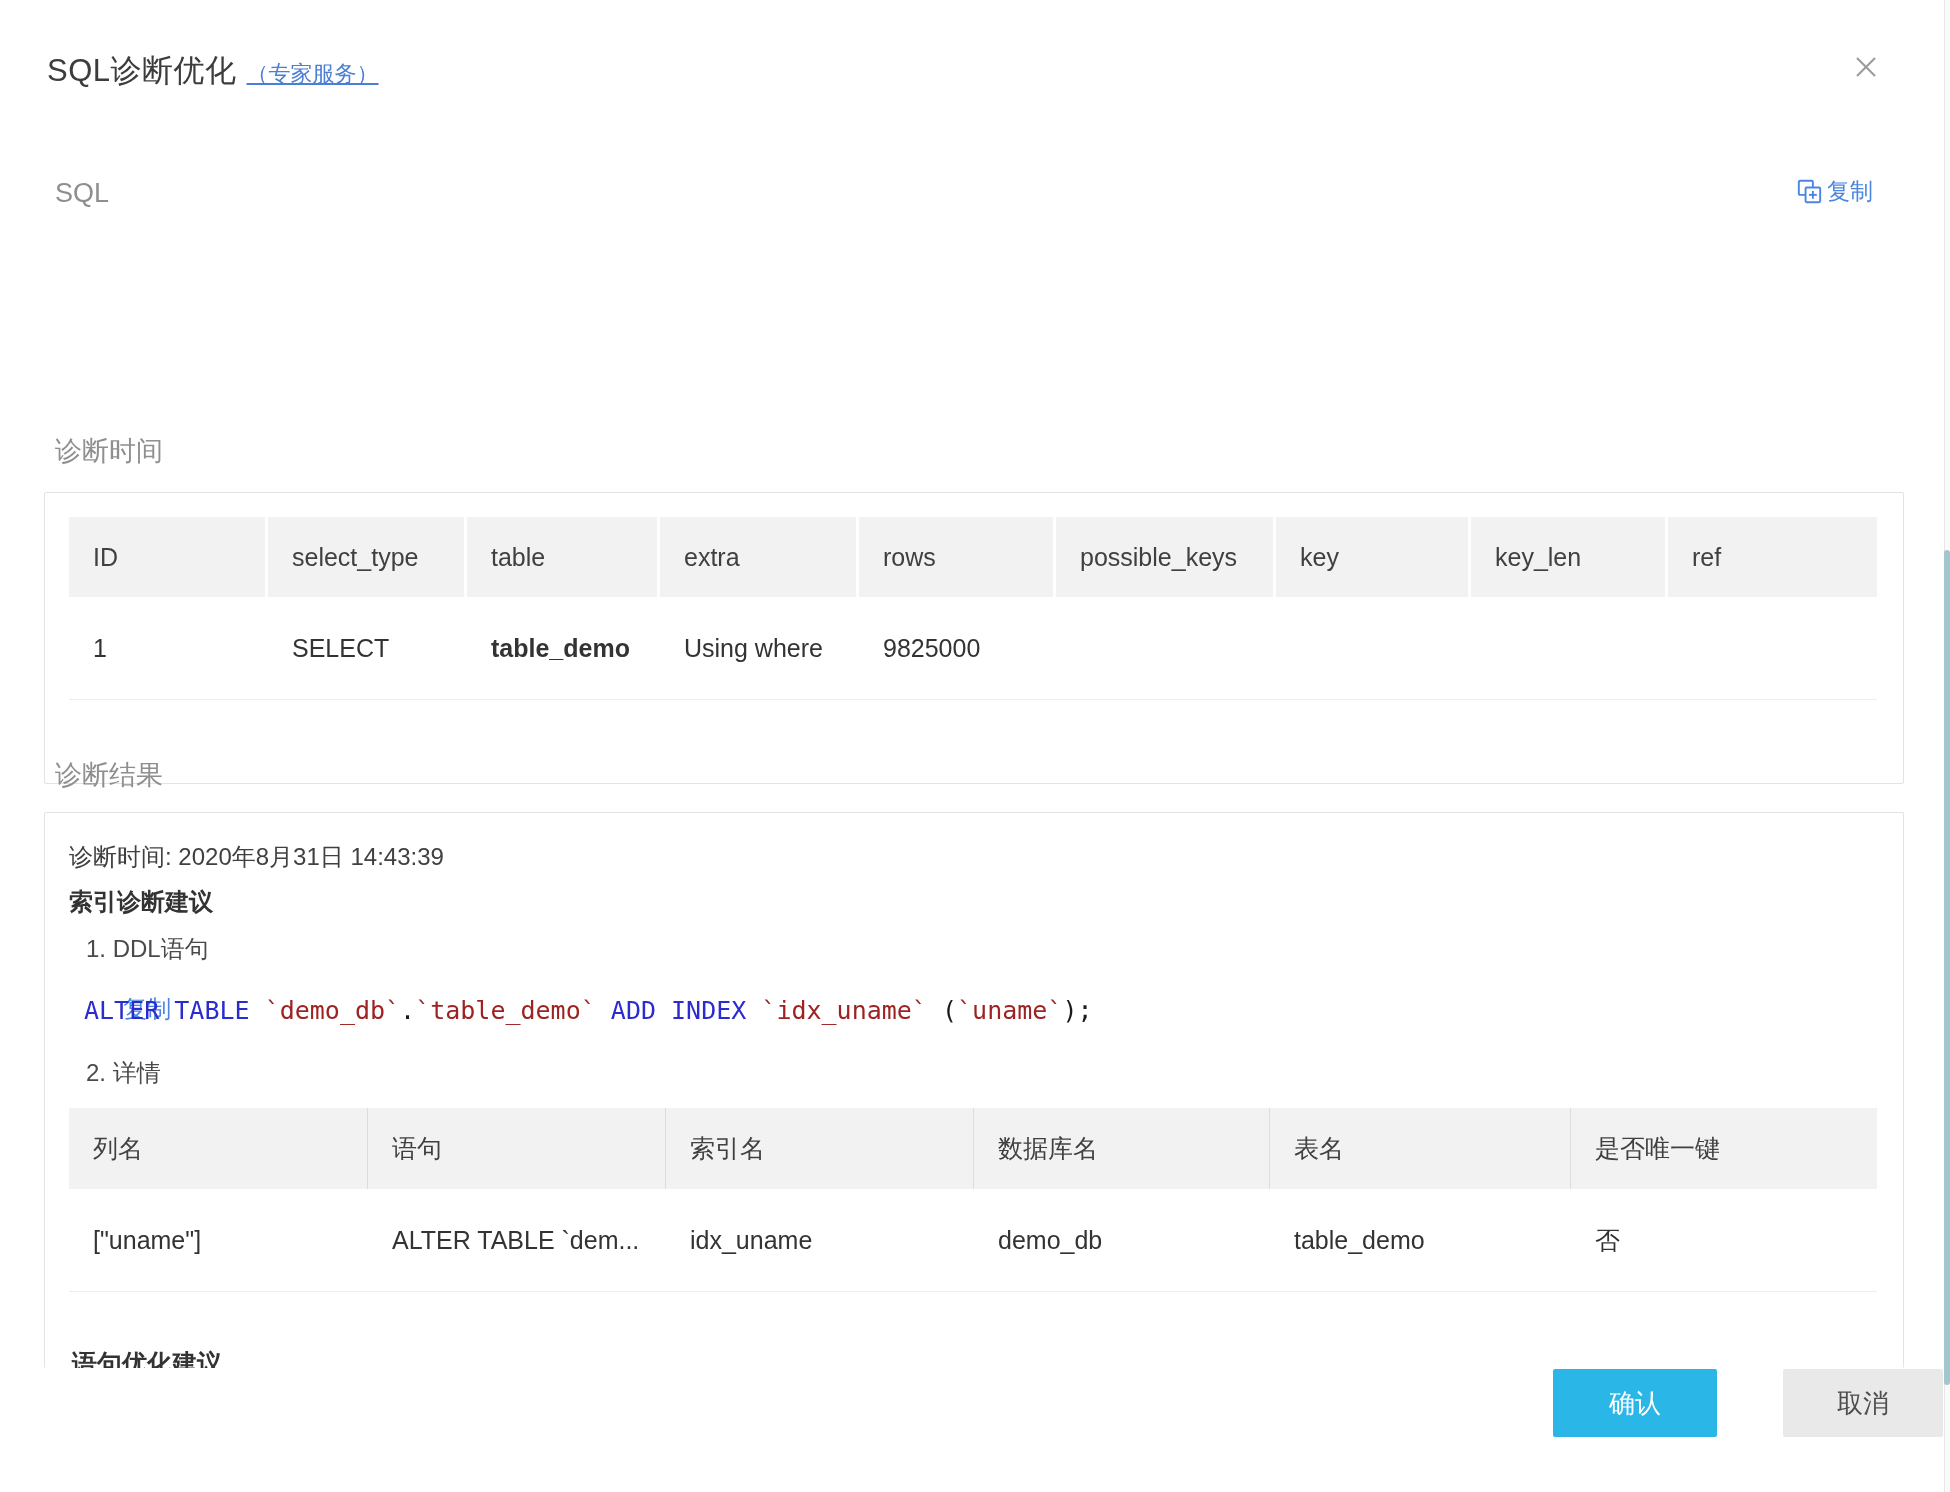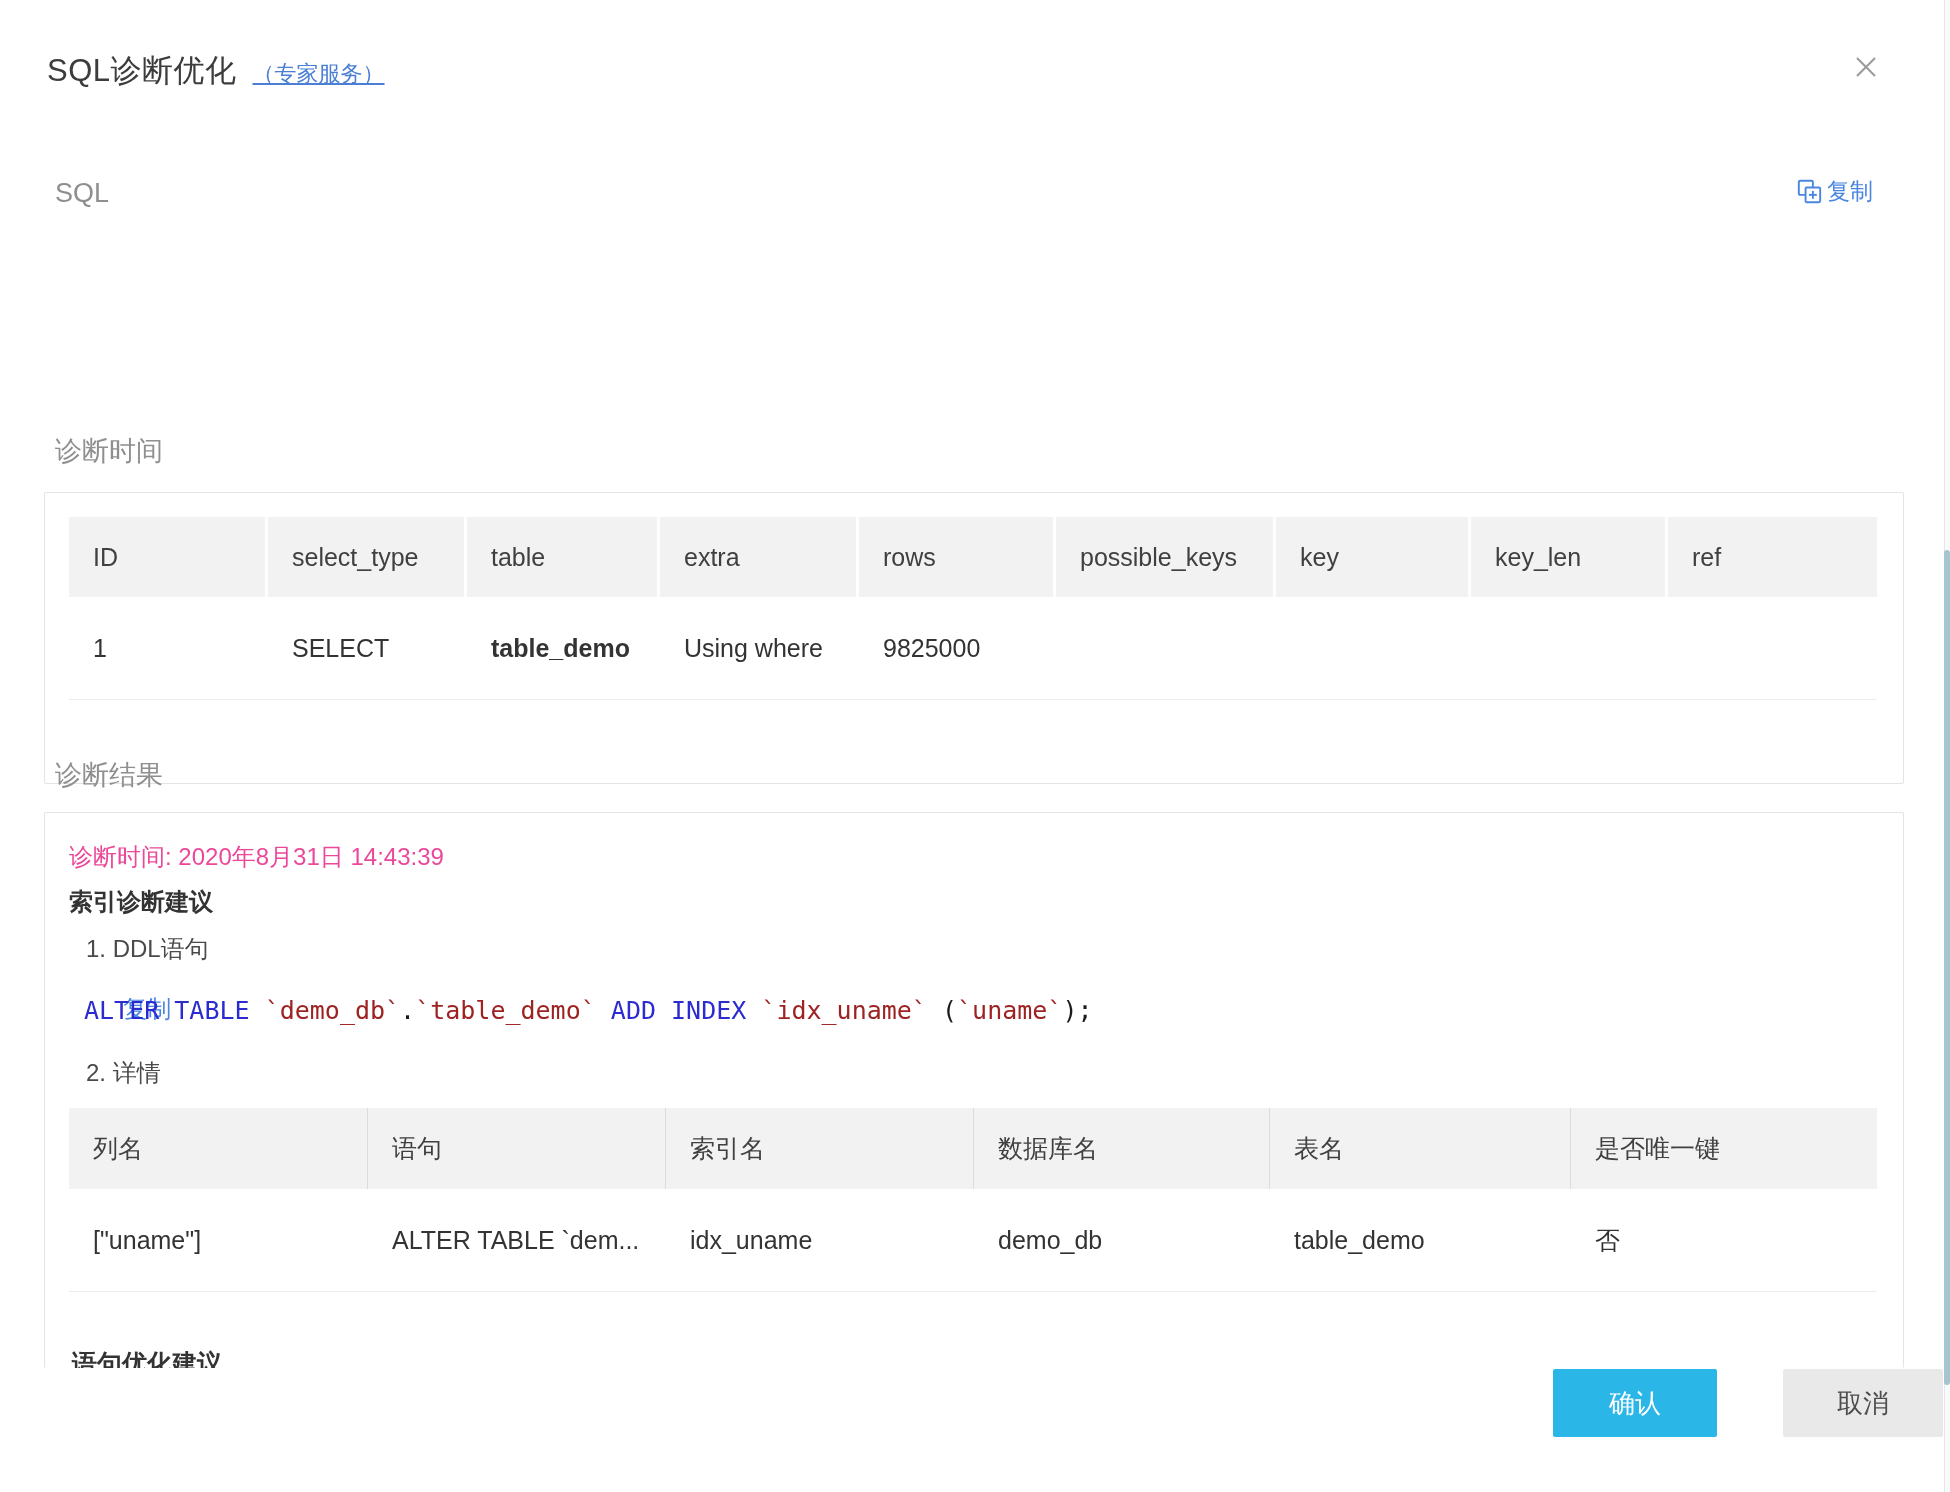--- a/index.html
+++ b/index.html
@@ -3,21 +3,21 @@
 <meta charset="utf-8">
 <style>
   html,body{margin:0;padding:0;background:#ffffff;}
   #canvas{
     position:relative;width:1950px;height:1492px;background:#ffffff;overflow:hidden;
     font-family:"Liberation Sans","DejaVu Sans",sans-serif;color:#333;
   }
   
   .dlg-header{position:absolute;left:47px;top:50px;display:flex;align-items:baseline;}
   .dlg-title{font-size:31px;color:#3c3c3c;letter-spacing:.5px;}
-  .dlg-title-link{font-size:22px;color:#4a7fd4;text-decoration:underline;margin-left:16px;cursor:pointer;}
+  .dlg-title-link{font-size:22px;color:#4a7fd4;text-decoration:underline;margin-left:10px;cursor:pointer;}
   .close-btn{position:absolute;left:1843px;top:44px;width:46px;height:46px;display:flex;
     align-items:center;justify-content:center;cursor:pointer;}
   
   .sec-label{position:absolute;left:55px;font-size:27px;color:#8f8f8f;}
   
   .copy-link{position:absolute;display:flex;align-items:center;gap:4px;color:#4a86e0;
     font-size:23px;cursor:pointer;}
   
   .panel{position:absolute;left:44px;width:1860px;background:#fff;border:1px solid #e3e3e3;border-radius:2px;box-sizing:border-box;}
   
@@ -56,21 +56,21 @@
   .detail .tbody{height:102px;}
   .detail .thead .tcell{border-right:1px solid #dcdcdc;}
   .detail .thead .tcell:last-child{border-right:none;}
   .detail .tcell:nth-child(1){width:299px;}
   .detail .tcell:nth-child(2){width:298px;}
   .detail .tcell:nth-child(3){width:308px;}
   .detail .tcell:nth-child(4){width:296px;}
   .detail .tcell:nth-child(5){width:301px;}
   .detail .tcell:nth-child(6){width:306px;}
   
-  .diag-text{position:absolute;font-size:24px;color:#ec4899;}
+  .diag-text{position:absolute;font-size:24px;color:#404040;}
   .diag-bold{position:absolute;font-size:24px;color:#333;font-weight:bold;}
   .diag-item{position:absolute;font-size:24px;color:#4a4a4a;display:flex;gap:28px;align-items:center;flex-direction:column;}
   .inline-copy{color:#4a86e0;cursor:pointer;}
   
   .btn{position:absolute;top:1369px;height:68px;display:flex;align-items:center;justify-content:center;
     font-size:26px;border-radius:2px;cursor:pointer;box-sizing:border-box;}
   .btn-confirm{left:1553px;width:164px;background:#2bb6e8;color:#ffffff;}
   .btn-cancel{left:1783px;width:160px;background:#e9e9e9;color:#4d4d4d;}
   
   .scroll-track{position:absolute;left:1944px;top:0;width:5px;height:1492px;border-left:1px solid #e6e6e6;background:#fafafa;}

